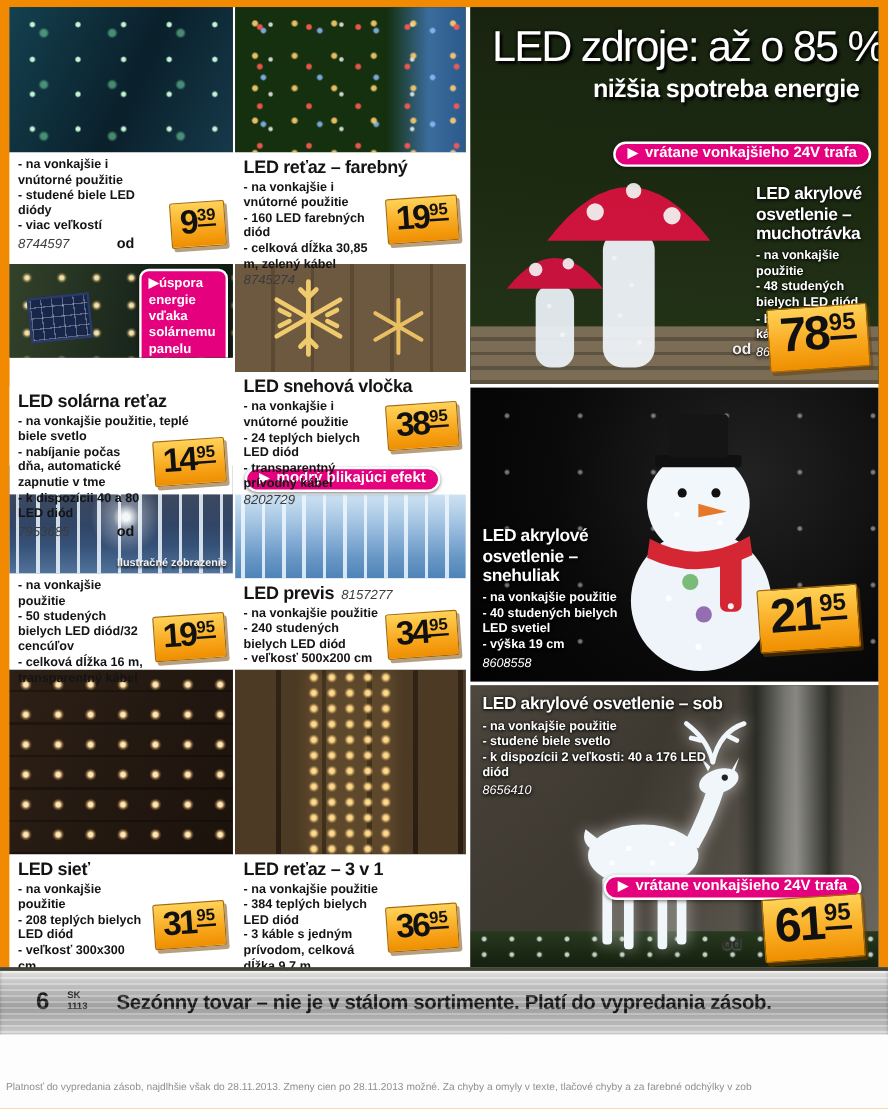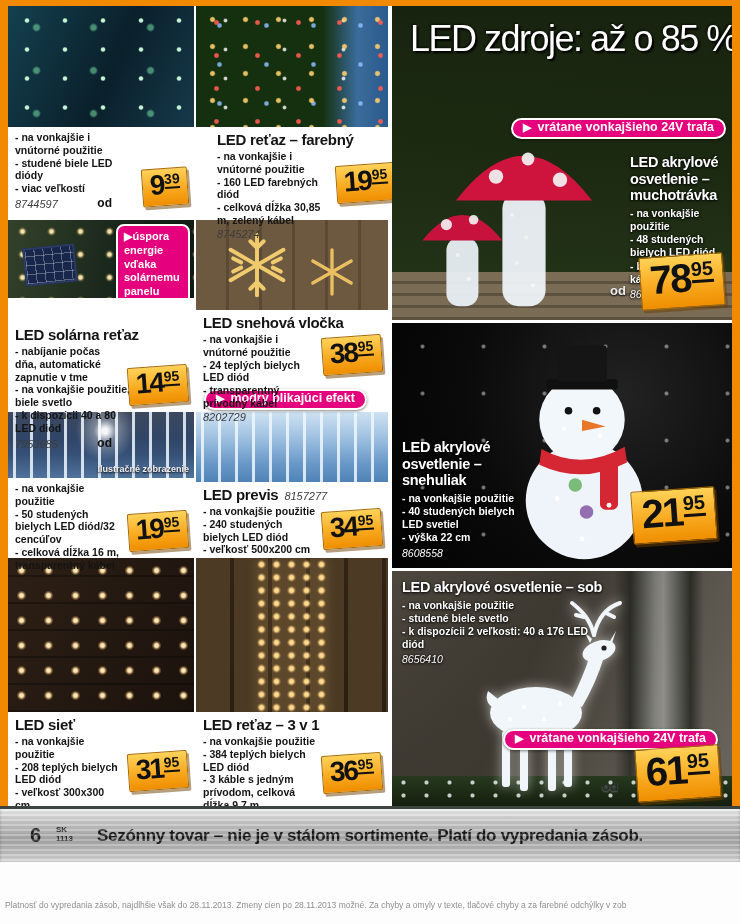--- a/index.html
+++ b/index.html
@@ -184,37 +184,37 @@
   <div class="b">viac veľkostí</div>
   <div class="artrow">
     <span class="art">8744597</span>
     <span class="od">od</span>
   </div>
   <div class="tag" style="bottom:14px;">
     <span class="eur">9</span><span class="cent">39</span>
   </div>
 </div>
 
-<div class="cell" style="left:196px;top:127px;width:192px;height:93px;margin-left:14px;">
+<div class="cell" style="left:196px;top:127px;width:192px;height:93px;">
   <div class="ptitle">LED reťaz – farebný</div>
   <div class="b">na vonkajšie i vnútorné použitie</div>
   <div class="b">160 LED farebných diód</div>
   <div class="b">celková dĺžka 30,85 m, zelený kábel</div>
   <div class="artrow">
       <span class="art">8745274</span>
     </div>
   <div class="tag" style="bottom:18px;">
     <span class="eur">19</span><span class="cent">95</span>
   </div>
 </div>
 
 <div class="cell" style="left:8px;top:298px;width:186px;height:90px;margin-top:24px;">
   <div class="ptitle">LED solárna reťaz</div>
+  <div class="b" style="padding-right:4px;">na vonkajšie použitie, teplé biele svetlo</div>
   <div class="b">nabíjanie počas dňa, automatické zapnutie v tme</div>
-  <div class="b" style="padding-right:4px;">na vonkajšie použitie, teplé biele svetlo</div>
   <div class="b">k dispozícii 40 a 80 LED diód</div>
   <div class="artrow">
     <span class="art">7953685</span>
     <span class="od">od</span>
   </div>
   <div class="tag" style="bottom:8px;">
     <span class="eur">14</span><span class="cent">95</span>
   </div>
 </div>
 
@@ -293,20 +293,21 @@
         <circle cx="140" cy="140" r="2.6"></circle>
           <circle cx="158" cy="168" r="2.6"></circle>
           <circle cx="146" cy="200" r="2.6"></circle>
           <circle cx="166" cy="228" r="2.6"></circle>
         <circle cx="72" cy="190" r="2.4"></circle>
           <circle cx="86" cy="220" r="2.4"></circle>
       </g>
     </g>
   </svg>
   <div class="hl1">LED zdroje: až o 85 %</div>
+  <div class="hl2">nižšia spotreba energie</div>
   <div class="pill" style="right:6px;top:112px;"><span class="arrow">▶</span><span>vrátane vonkajšieho 24V trafa</span></div>
   <div class="rtext" style="left:238px;top:148px;width:100px;">
     <div class="rtitle">LED akrylové osvetlenie – muchotrávka</div>
     <div class="rb">na vonkajšie použitie</div>
     <div class="rb">48 studených bielych LED diód</div>
     <div class="rb">biely prívodný kábel</div>
     <div class="rart">8656358, 9</div>
   </div>
   <span class="odphoto odphotoW odW abs" style="right:106px;bottom:22px;font-size:13px;font-weight:700;color:#eee;text-shadow:0 1px 2px #000;">od</span>
   <div class="tag tagL" style="right:8px;bottom:12px;">
@@ -335,21 +336,21 @@
           <circle cx="80" cy="176" r="2.2"></circle>
           <circle cx="64" cy="78" r="2"></circle>
           <circle cx="96" cy="84" r="2"></circle>
       </g>
     </g>
   </svg>
   <div class="rtext" style="left:10px;top:116px;width:126px;">
     <div class="rtitle">LED akrylové osvetlenie – snehuliak</div>
     <div class="rb">na vonkajšie použitie</div>
     <div class="rb">40 studených bielych LED svetiel</div>
-    <div class="rb">výška 22 cm</div>
+    <div class="rb">výška 19 cm</div>
     <div class="rart">8608558</div>
   </div>
   <div class="tag tagL" style="right:16px;bottom:26px;">
     <span class="eur">21</span><span class="cent">95</span>
   </div>
 </div>
 
 <div class="panel panel3" style="top:571px;height:235px;">
   <div class="falls"></div>
   <div class="greens"></div>

